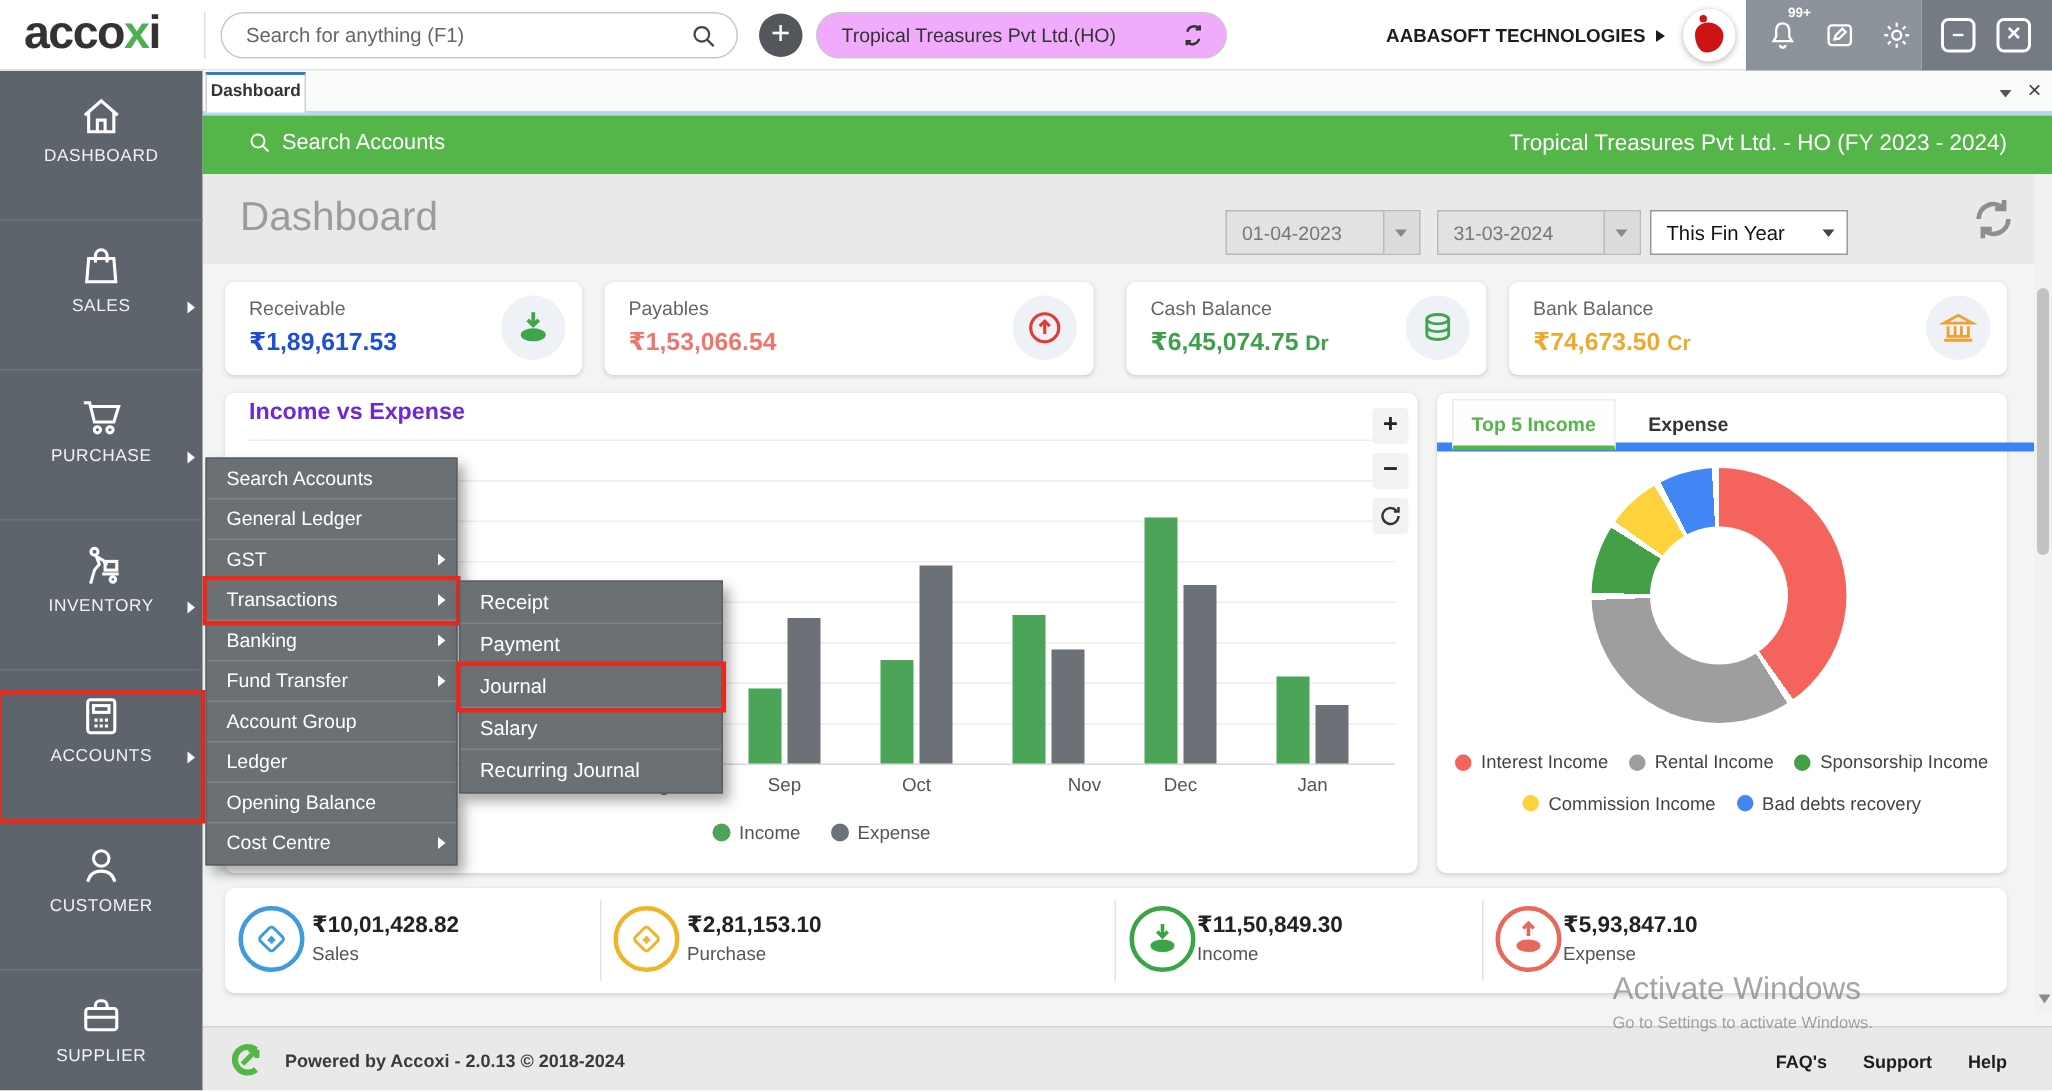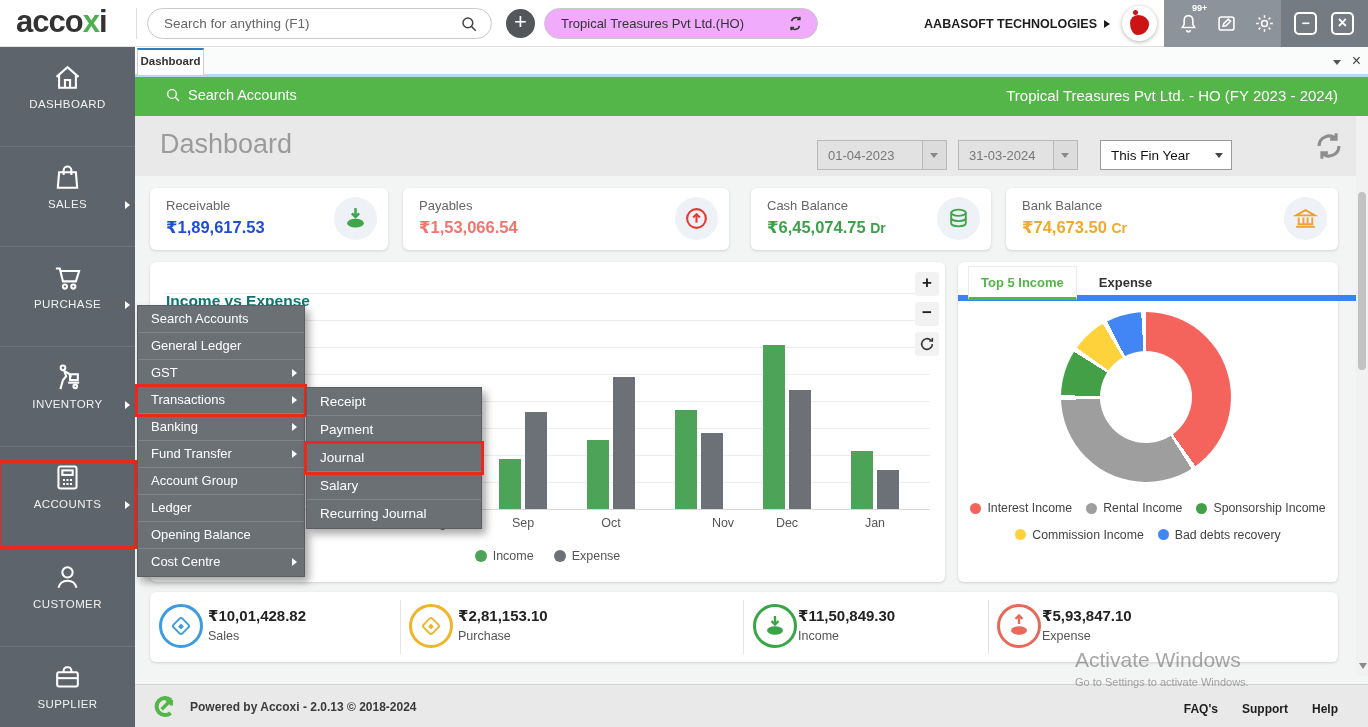--- a/index.html
+++ b/index.html
@@ -62,21 +62,21 @@
   .content-bg { position:absolute; left:135px; top:176px; width:1233px; height:508px; background:#f3f4f4; z-index:1; }
   .card { position:absolute; background:#fff; border-radius:6px; box-shadow:0 1px 3px rgba(0,0,0,.14); }
   .stats-row { position:absolute; left:150px; top:188px; width:1188px; height:62px; z-index:2; }
   .stat-card { top:0; height:62px; }
   .sc-label { position:absolute; left:16px; top:10px; font-size:13px; color:#666; }
   .sc-value { position:absolute; left:16px; top:30px; font-size:16.5px; font-weight:700; }
   .sc-sfx { font-size:14px; font-weight:700; }
   .sc-icon { position:absolute; right:11px; top:9px; width:43px; height:43px; border-radius:50%; background:#eef1f6; padding:9px; }
 
   .chart-card { left:150px; top:262px; width:795px; height:320px; z-index:2; }
-  .cc-title { position:absolute; left:16px; top:30px; font-size:15.5px; font-weight:700; color:#0f766e; }
+  .cc-title { position:absolute; left:16px; top:4px; font-size:15.5px; font-weight:700; color:#6d28d9; }
   .cc-btn { position:absolute; left:765px; width:24px; height:24px; background:#f2f2f2; border-radius:3px; text-align:center; font-size:17px; line-height:22px; color:#222; font-weight:700; }
   .cc-btn.refresh { padding:4px; color:#333; font-weight:400; }
   .plot { position:absolute; left:0; top:0; width:795px; height:320px; }
   .gridline { position:absolute; left:15px; width:765px; height:1px; background:#ededed; }
   .gridline.base { background:#d8d8d8; }
   .bar { position:absolute; width:22px; }
   .xlab { position:absolute; top:254px; width:70px; text-align:center; font-size:12.5px; color:#555; }
   .cc-legend { position:absolute; left:0; top:286px; width:795px; text-align:center; }
   .lg-item { display:inline-flex; align-items:center; margin:0 10px; font-size:12.5px; color:#555; }
   .dot { display:inline-block; width:12px; height:12px; border-radius:50%; margin-right:6px; }
@@ -283,21 +283,21 @@
 </div>
 
 <div class="pagehead">
   <div class="pagetitle">Dashboard</div>
   <div class="datebox" style="left:682px;width:130px">
     <span class="dval">01-04-2023</span>
     <span class="dd">
         <span class="caret-down"></span>
       </span>
   </div>
-  <div class="datebox" style="left:823px;width:120px">
+  <div class="datebox" style="left:823px;width:136px">
     <span class="dval">31-03-2024</span>
     <span class="dd">
         <span class="caret-down"></span>
       </span>
   </div>
   <div class="selectbox">
     <span class="sval">This Fin Year</span>
     <span class="caret-down"></span>
   </div>
   <span class="head-refresh">

